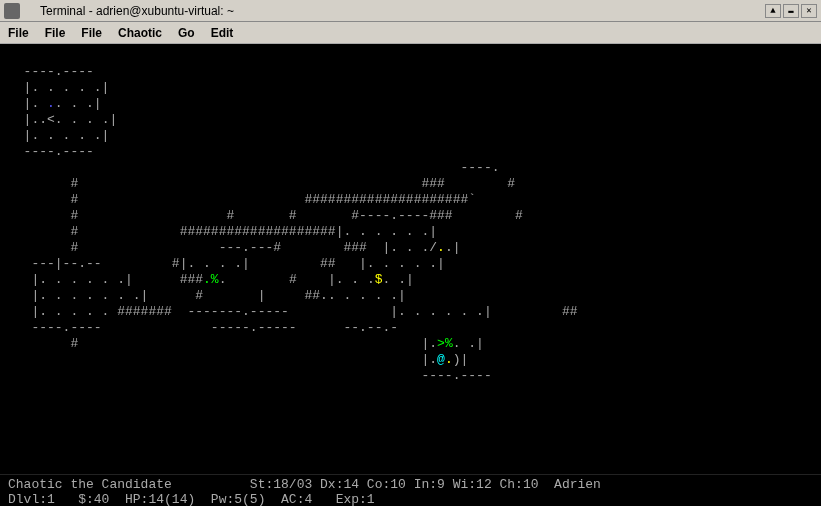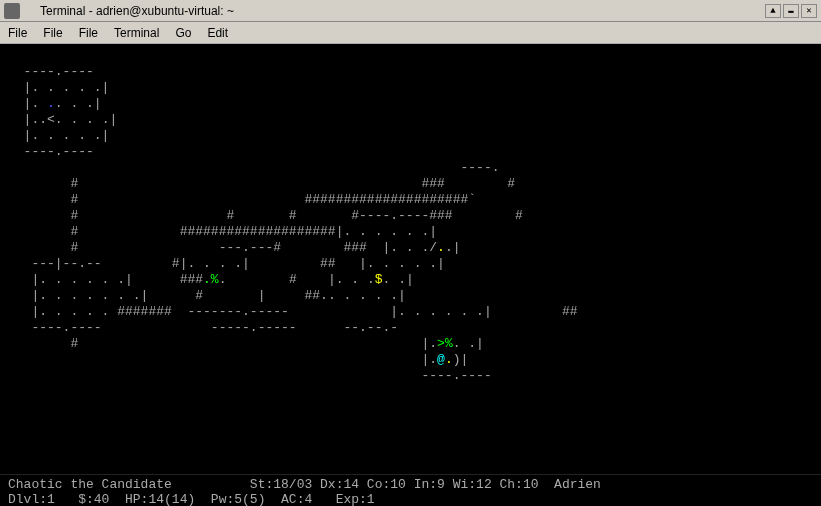--- a/index.html
+++ b/index.html
@@ -56,20 +56,21 @@
 
     
     .menubar {
       background: #d4d0c8;
       height: 22px;
       display: flex;
       align-items: center;
       padding: 0 4px;
       gap: 8px;
       border-bottom: 1px solid #aaa;
+      font-weight: bold;
     }
     .menubar-item {
       font-size: 12px;
       font-family: sans-serif;
       color: #000;
       padding: 2px 4px;
       cursor: pointer;
     }
 
     
@@ -114,21 +115,21 @@
     <div class="titlebar-btn">▲</div>
     <div class="titlebar-btn">▬</div>
     <div class="titlebar-btn">✕</div>
   </div>
 </div>
 
 <div class="menubar">
   <span class="menubar-item">File</span>
   <span class="menubar-item">File</span>
   <span class="menubar-item">File</span>
-  <span class="menubar-item">Terminal</span>
+  <span class="menubar-item">Chaotic</span>
   <span class="menubar-item">Go</span>
   <span class="menubar-item">Edit</span>
 </div>
 
 <div class="game-display"><span class="gray">
   ----.----
   |. . . . .|
   |. <span class="blue">.</span>. . .|
   |.<span class="gray">.</span>&lt;. . . .|
   |. . . . .|

